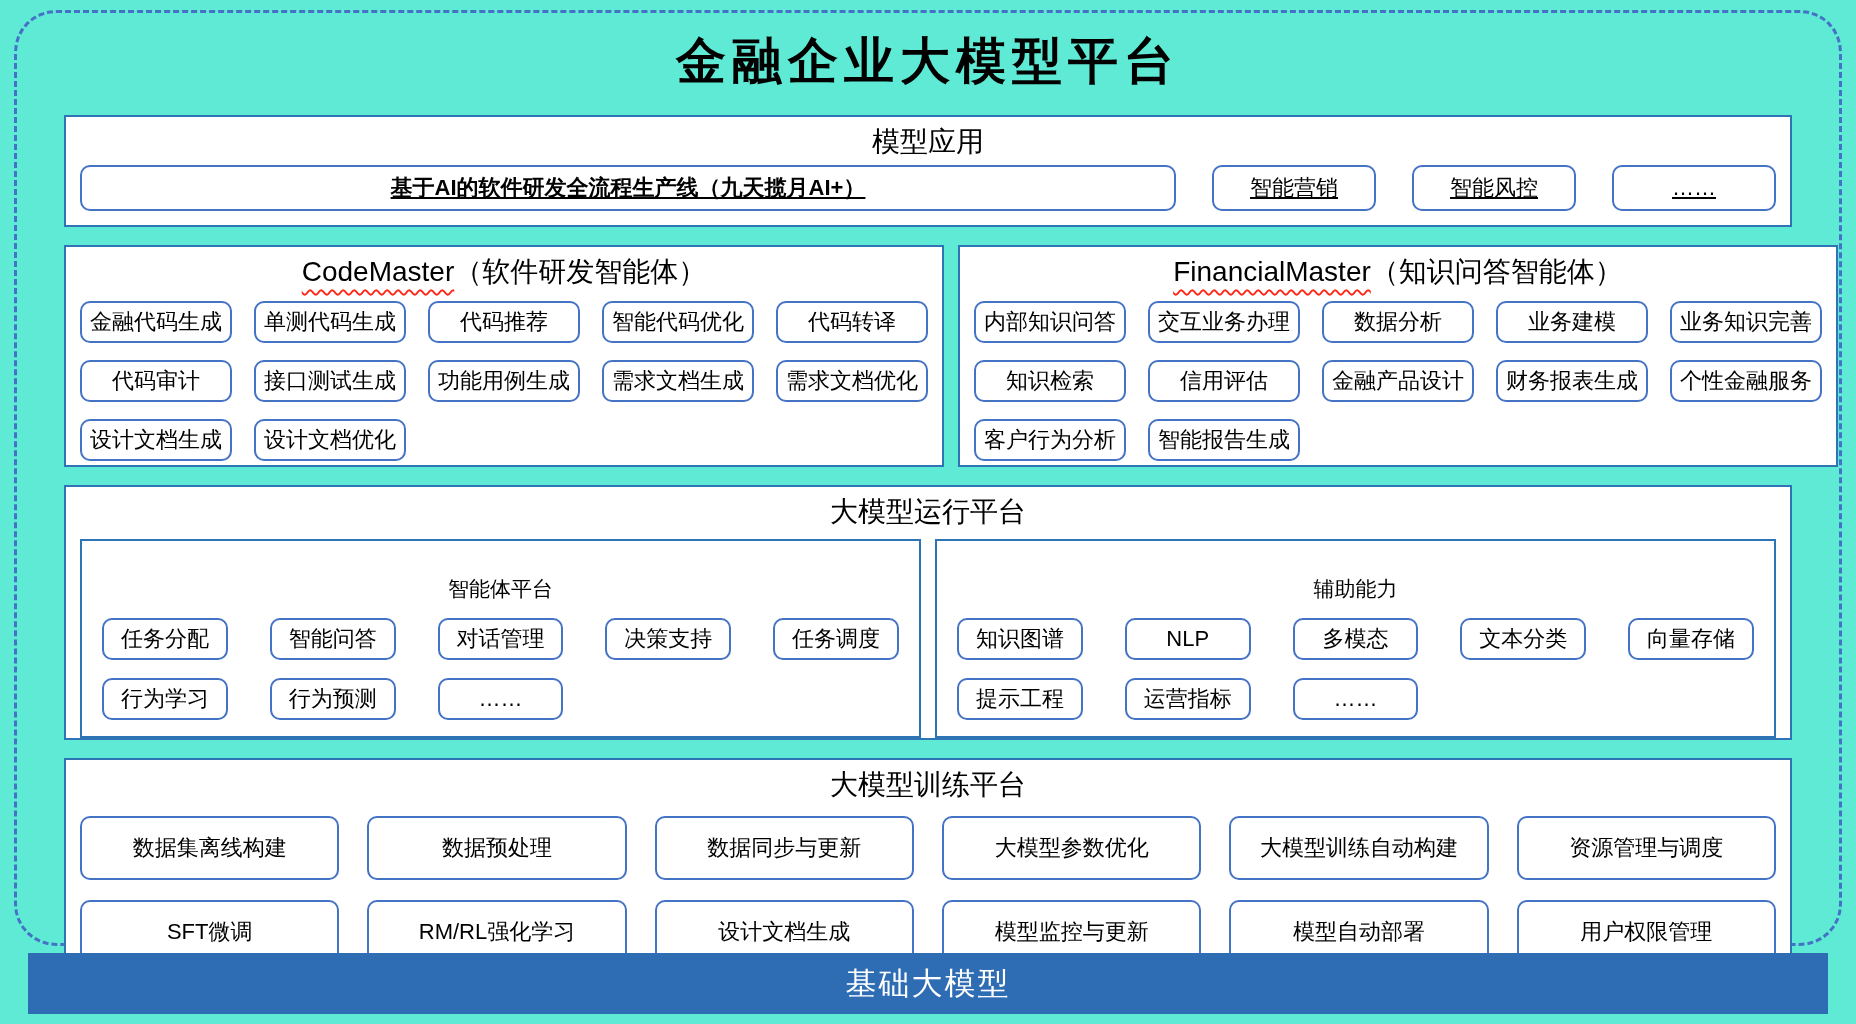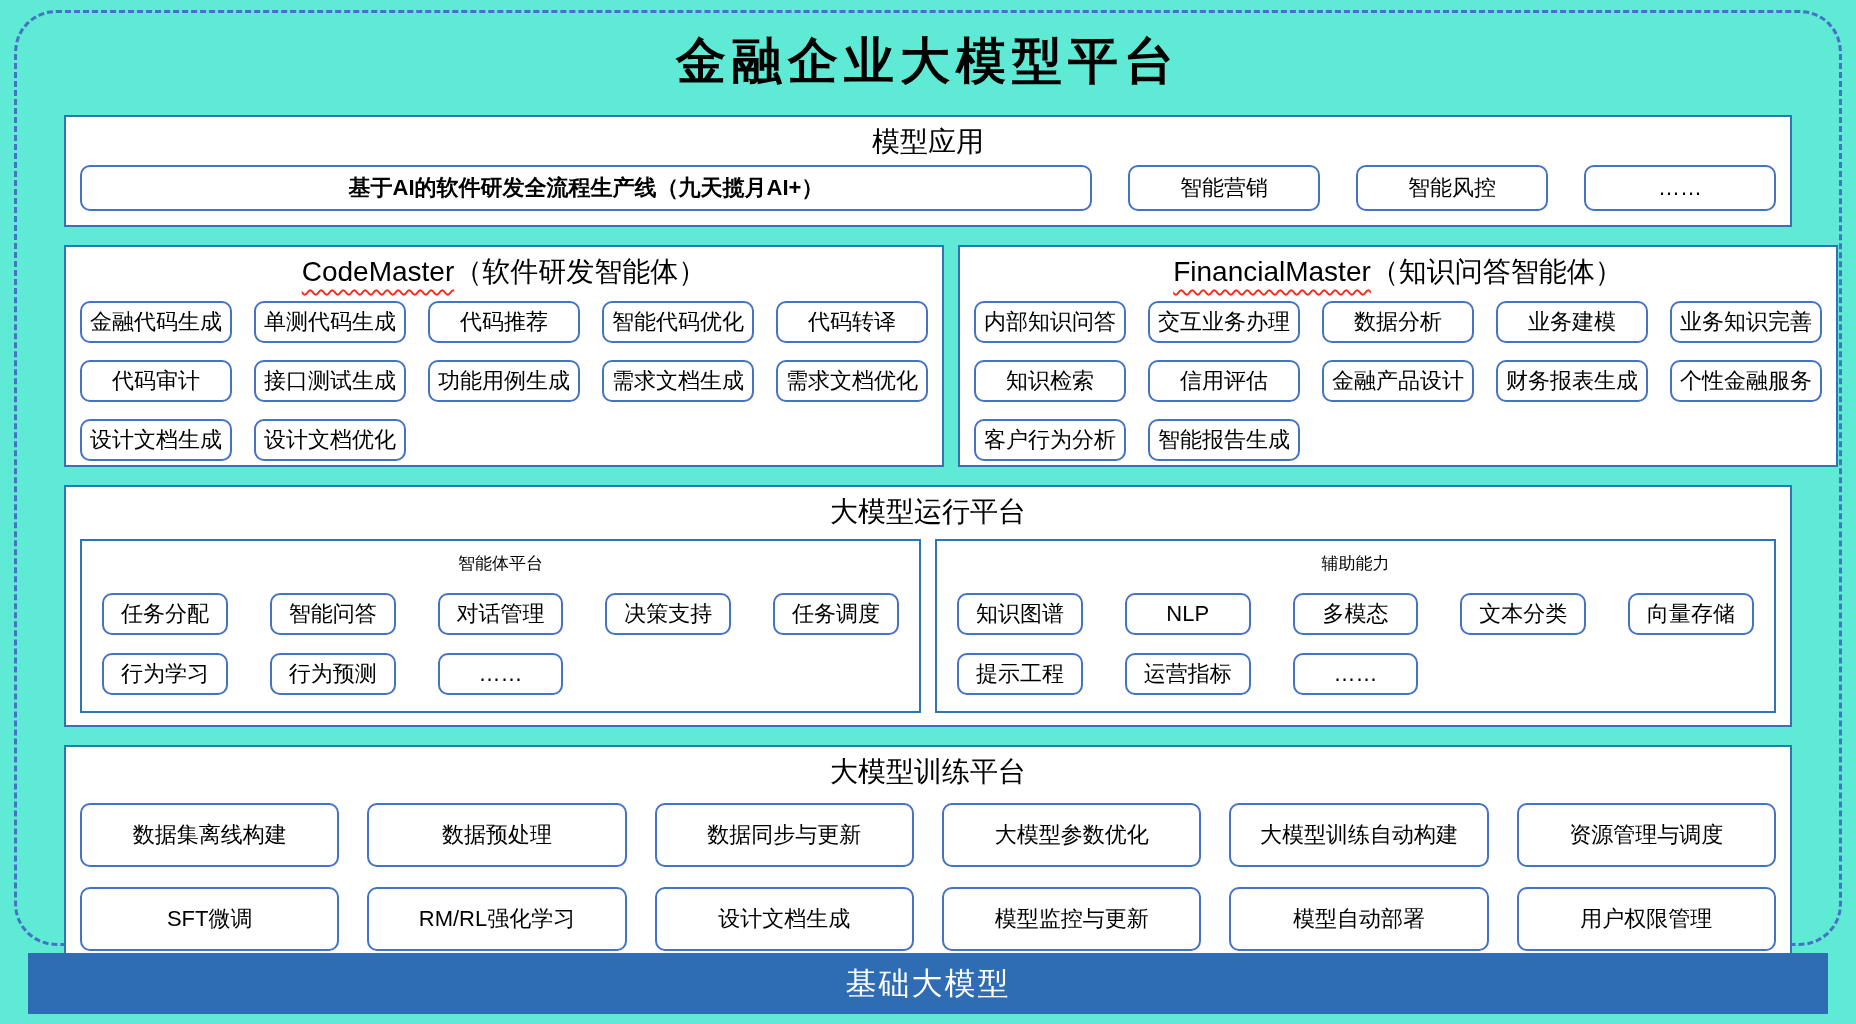--- a/index.html
+++ b/index.html
@@ -22,40 +22,40 @@
     font-size:50px; letter-spacing:6px; margin:8px 0 20px;
   }
   .box{border:2px solid var(--secborder); background:#fff; padding:6px 14px 14px;}
   .sec-header{text-align:center; font-weight:normal; font-size:28px; line-height:38px;}
   .pill{
     border:2px solid var(--pillborder); border-radius:10px; background:#fff;
     display:flex; align-items:center; justify-content:center;
     font-size:22px; line-height:1; white-space:nowrap; padding:0 8px;
   }
   
-  .app-row{display:flex; gap:36px; margin-top:4px;}
+  .app-row{display:flex; gap:36px; margin-top:4px;text-decoration:underline;}
   .app-row .pill{height:46px;}
   .main-pill{flex:1; font-weight:bold;}
   .app-items{display:flex; gap:36px;}
-  .app-items .pill{width:192px;}
+  .app-items .pill{width:164px;}
   
   .agents-row{display:flex; gap:14px; margin-top:18px;}
   .agent{flex:1; padding-bottom:4px;}
   .wavy{
     text-decoration:underline; text-decoration-style:wavy;
     text-decoration-color:var(--wavy); text-decoration-thickness:2px;
     text-underline-offset:8px;
   }
   .grid4{display:grid; grid-template-columns:repeat(5,1fr); gap:17px 22px; margin-top:10px;}
   .grid4 .pill{height:42px;}
   
-  .runtime{margin-top:18px; padding-bottom:12px;}
+  .runtime{margin-top:18px; padding-bottom:0;}
   .subs-row{display:flex; gap:14px; margin-top:8px;}
   .subbox{flex:1; border:2px solid var(--secborder); padding:4px 20px 16px;}
-  .sub-header{text-align:center; font-size:17px; font-weight:normal; line-height:38px;}
+  .sub-header{text-align:center; font-size:21px; font-weight:normal; line-height:38px;margin-top:25px;}
   .wide-gap{gap:18px 42px;}
   
   .training{margin-top:18px; padding-bottom:16px;}
   .grid6{display:grid; grid-template-columns:repeat(6,1fr); gap:20px 28px; margin-top:12px;}
   .grid6 .pill{height:64px;}
   
   .foundation{
     position:absolute; top:953px; left:28px; right:28px; height:61px;
     background:var(--fbg); color:var(--ftext);
     display:flex; align-items:center; justify-content:center;

